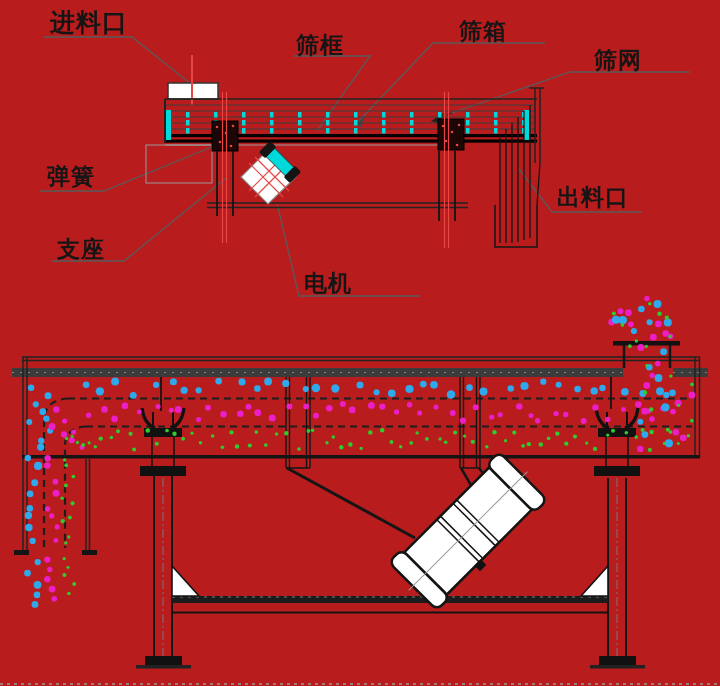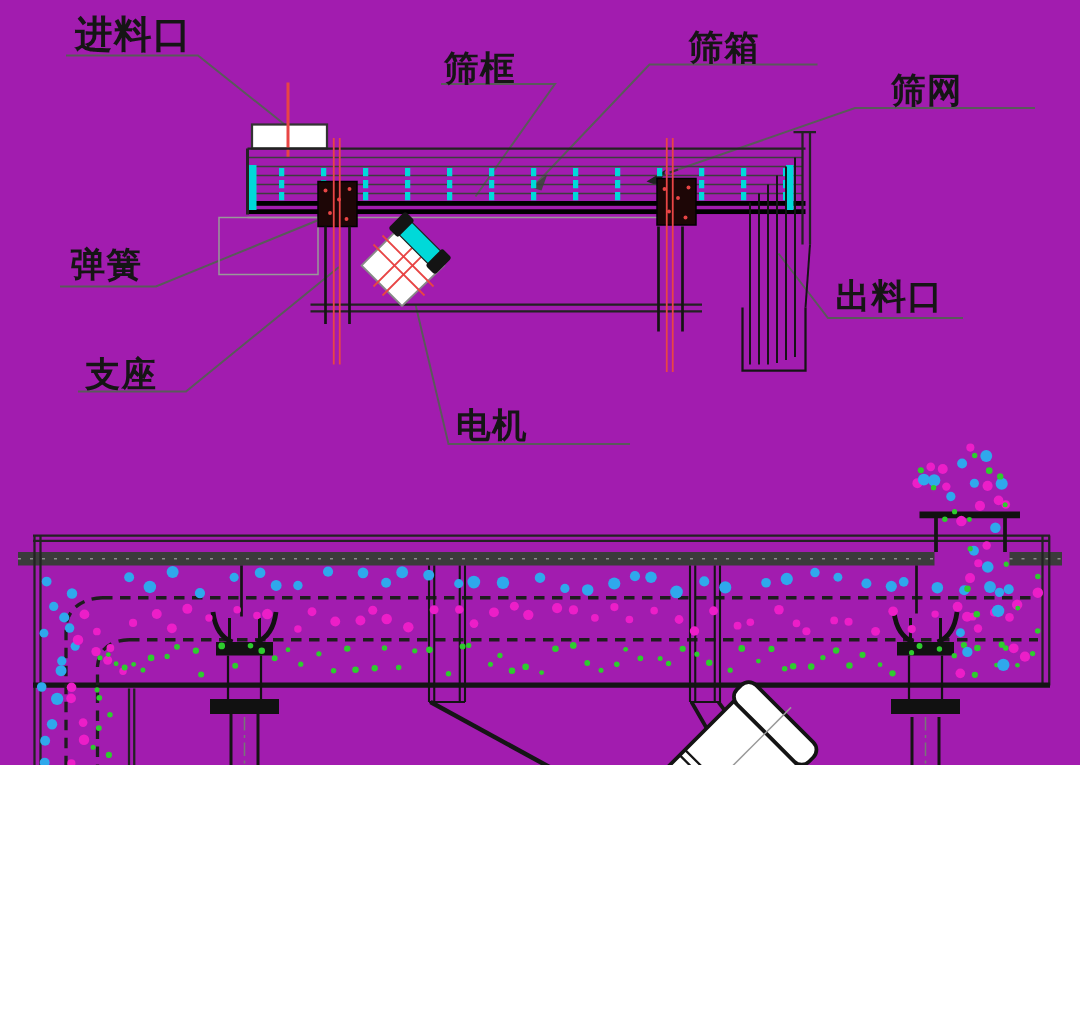--- a/index.html
+++ b/index.html
@@ -1,16 +1,16 @@
 <!DOCTYPE html>
 <html><head>
 <meta charset="utf-8">
 <style>
   html,body{margin:0;padding:0;background:#ffffff;}
-  .canvas{position:relative;width:720px;height:510px;background:#a21caf;overflow:hidden;
+  .canvas{position:relative;width:720px;height:686px;background:#b91c1c;overflow:hidden;
           font-family:"Liberation Sans","DejaVu Sans",sans-serif;}
   svg{display:block;}
   text.lbl{font-family:"Liberation Sans","DejaVu Sans",sans-serif;font-weight:bold;
            fill:#151515;font-size:23px;letter-spacing:1px;}
   text.lbl-lg{font-size:25px;}
   .leader{stroke:#5a5a5a;stroke-width:1.3;fill:none;}
   .thin{stroke:#3d3d3d;stroke-width:1;fill:none;}
   .med{stroke:#222;stroke-width:1.5;fill:none;}
   .dark{stroke:#141414;fill:none;}
   .dashdeck{stroke:#1d1d1d;stroke-width:2.2;fill:none;stroke-dasharray:7 5;}

